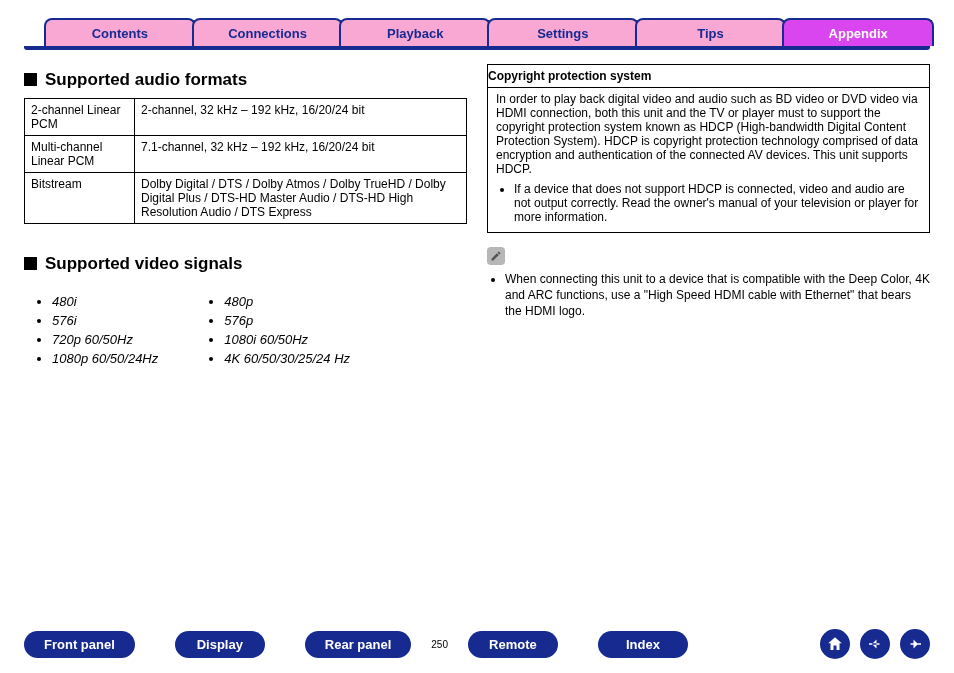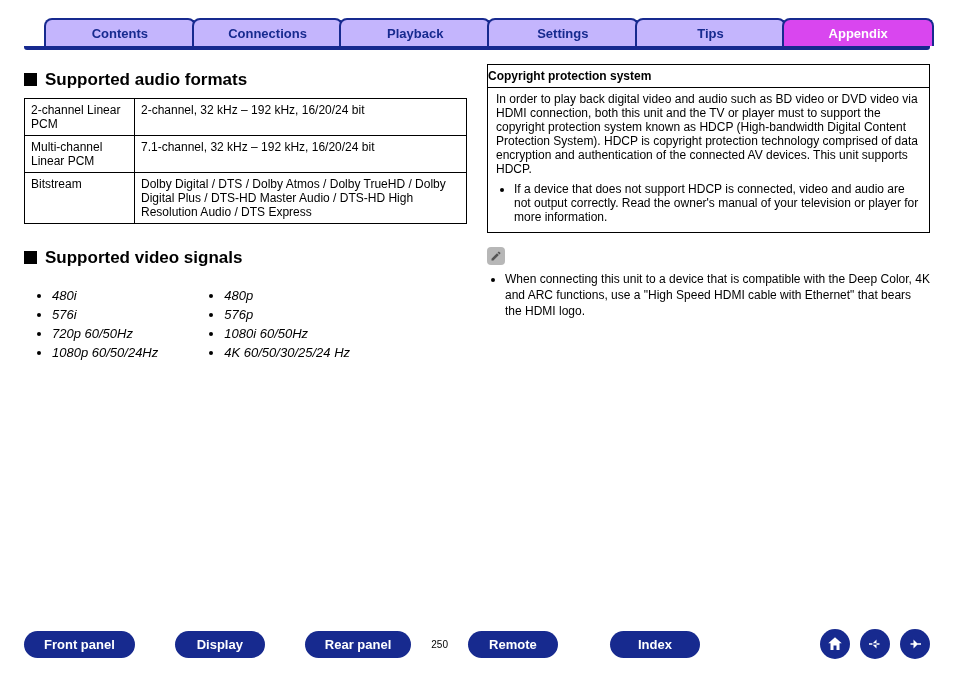--- a/index.html
+++ b/index.html
@@ -25,21 +25,21 @@
     position:relative;
     height:28px;
     line-height:28px;
     font-weight:bold;
     font-size:13px;
     text-align:center;
     color:#172a8f;
     border:2px solid #172a8f;
     border-bottom:none;
     border-radius:8px 8px 0 0;
-    background:#c4b5fd;
+    background:#f9a8d4;
     margin-right:-4px;
     flex:1;
   }
   .tab.active { background:#d946ef; color:#fff; }
   .tabstrip::after { content:""; }
   .tabline { height:4px; background:#172a8f; border-radius:0 0 3px 3px; }
 
   
   .cols { display:flex; gap:20px; margin-top:14px; }
   .col { flex:1; }
@@ -116,21 +116,21 @@
     background:#172a8f;
     color:#fff;
     font-weight:bold;
     font-size:13px;
     padding:6px 20px;
     border-radius:14px;
     min-width:90px;
     text-align:center;
   }
   .pillspacer-left { display:flex; gap:40px; align-items:center; }
-  .pillspacer-right { display:flex; gap:52px; }
+  .pillspacer-right { display:flex; gap:40px; }
   .pagenum { font-size:10px; color:#000; margin:0 20px; }
   .circlebtns { margin-left:auto; display:flex; gap:10px; }
   .circ {
     width:30px; height:30px; border-radius:50%;
     background:#172a8f;
     display:flex; align-items:center; justify-content:center;
   }
   .circ svg { width:18px; height:18px; fill:#fff; }
 </style>
 </head>
@@ -164,21 +164,21 @@
           <td class="lab">Multi-channel Linear PCM</td>
           <td>7.1-channel, 32 kHz – 192 kHz, 16/20/24 bit</td>
         </tr>
         <tr>
           <td class="lab">Bitstream</td>
           <td>Dolby Digital / DTS / Dolby Atmos / Dolby TrueHD / Dolby Digital Plus / DTS-HD Master Audio / DTS-HD High Resolution Audio / DTS Express</td>
         </tr>
       </tbody>
         </table>
 
-      <h2 class="section" style="margin-top:24px">
+      <h2 class="section" style="margin-top:30px">
         <span class="blk"></span><span>Supported video signals</span>
       </h2>
       <div class="vs-lists">
         <ul>
           <li>480i</li>
           <li>576i</li>
           <li>720p 60/50Hz</li>
           <li>1080p 60/50/24Hz</li>
         </ul>
         <ul>

